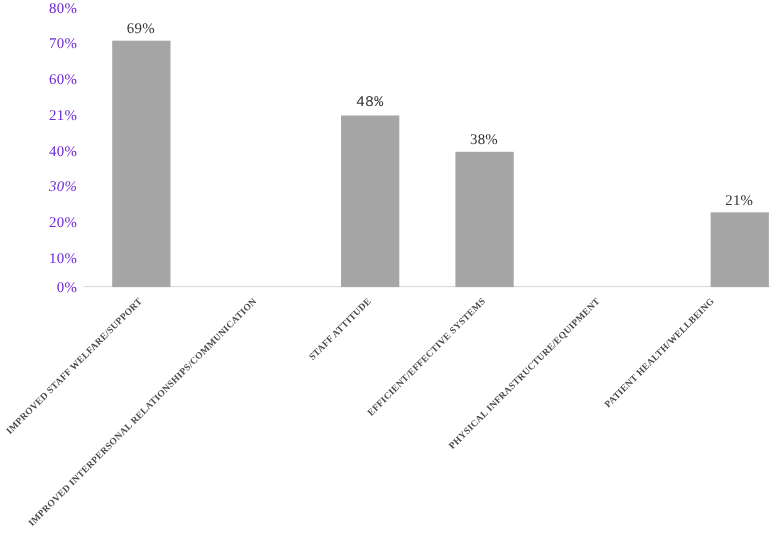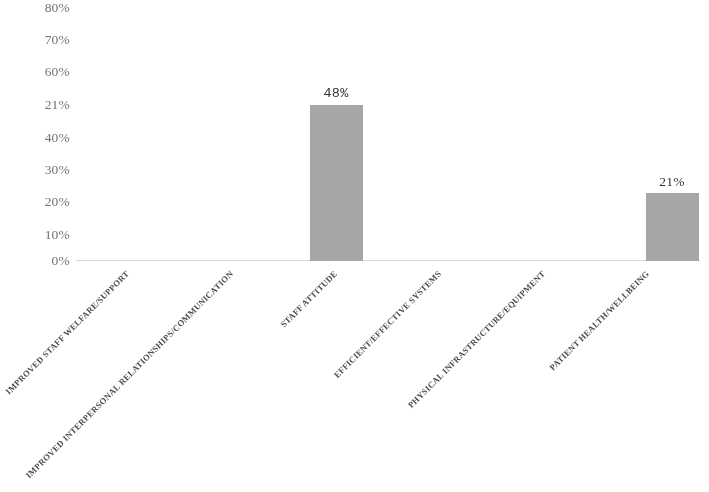--- a/index.html
+++ b/index.html
@@ -22,21 +22,21 @@
   }
 
   
   .y-tick {
     position: absolute;
     right: 0;
     width: 58px;
     text-align: right;
     font-size: 13.5px;
     line-height: 13.5px;
-    color: #737373;
+    color: #6d28d9;
     letter-spacing: 0.2px;
     white-space: nowrap;
   }
   #y-axis {
     position: absolute;
     left: 0px;
     top: 0px;
     width: 70px;
     height: 492px;
   }
@@ -109,32 +109,40 @@
 <body>
 
 <div id="chart-root">
 
   <div id="y-axis">
     <div class="y-tick" style="top:1px;">80%</div>
     <div class="y-tick" style="top:33.4px;">70%</div>
     <div class="y-tick" style="top:65px;">60%</div>
     <div class="y-tick" style="top:98.2px;">21%</div>
     <div class="y-tick" style="top:130.6px;">40%</div>
-    <div class="y-tick" style="top:163px;">30%</div>
+    <div class="y-tick" style="top:163px;font-style:italic;">30%</div>
     <div class="y-tick" style="top:195.4px;">20%</div>
     <div class="y-tick" style="top:227.8px;">10%</div>
     <div class="y-tick" style="top:254px;">0%</div>
   </div>
 
   <div id="plot-area">
     <div id="baseline" style="background-color: rgb(217, 217, 217);"></div>
 
+    <div class="bar-slot" style="left:0px;">
+      <div class="bar-value" style="bottom: 228.25px;">69%</div>
+      <div class="bar" style="height: 224.25px; background-color: rgb(166, 166, 166);"></div>
+    </div>
     <div class="bar-slot" style="left:208px;font-family:Liberation Mono, monospace;">
       <div class="bar-value" style="bottom: 160px;">48%</div>
       <div class="bar" style="height: 156px; background-color: rgb(166, 166, 166);"></div>
+    </div>
+    <div class="bar-slot" style="left:312px;">
+      <div class="bar-value" style="bottom: 127.5px;">38%</div>
+      <div class="bar" style="height: 123.5px; background-color: rgb(166, 166, 166);"></div>
     </div>
     <div class="bar-slot" style="left:544px;margin-top:32px;">
       <div class="bar-value" style="bottom: 72.25px;">21%</div>
       <div class="bar" style="height: 68.25px; background-color: rgb(166, 166, 166);"></div>
     </div>
   </div>
 
   <div id="cat-labels">
     <div class="cat-label" style="left: -348px; width: 400px; top: 6px;">IMPROVED STAFF WELFARE/SUPPORT</div>
     <div class="cat-label" style="left: -244px; width: 400px; top: 6px;">IMPROVED INTERPERSONAL RELATIONSHIPS/COMMUNICATION</div>

